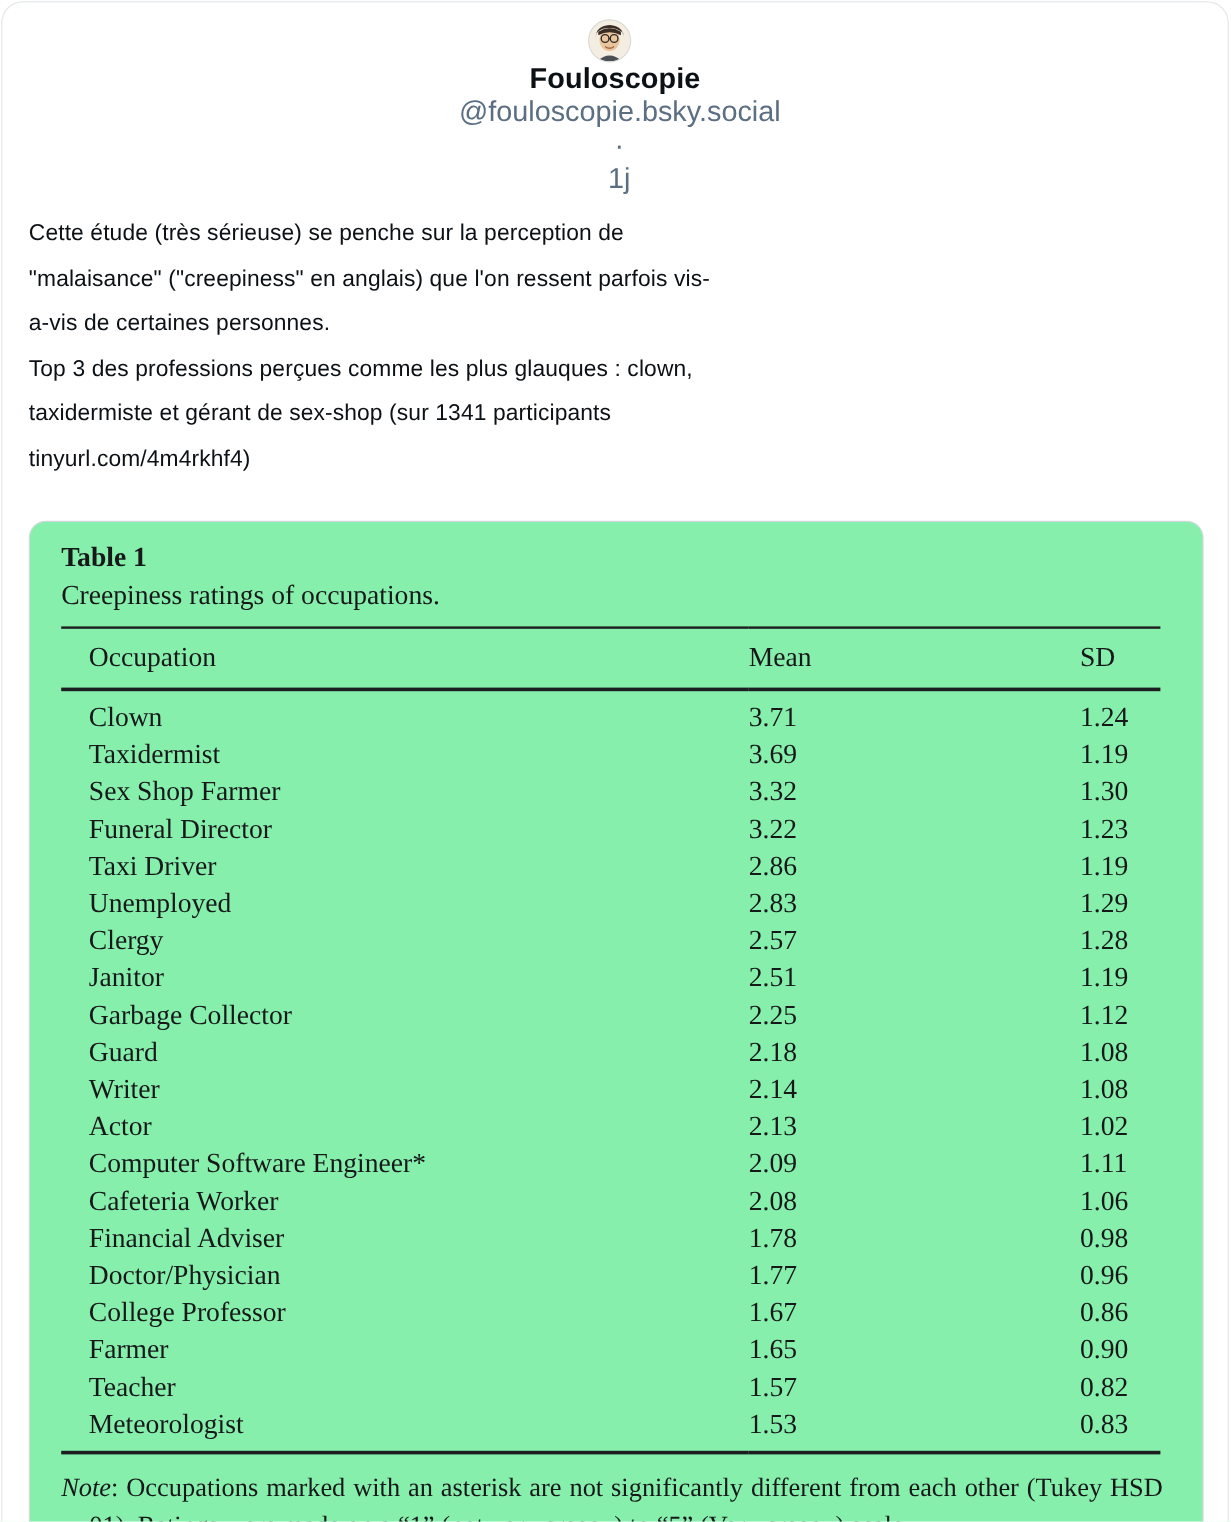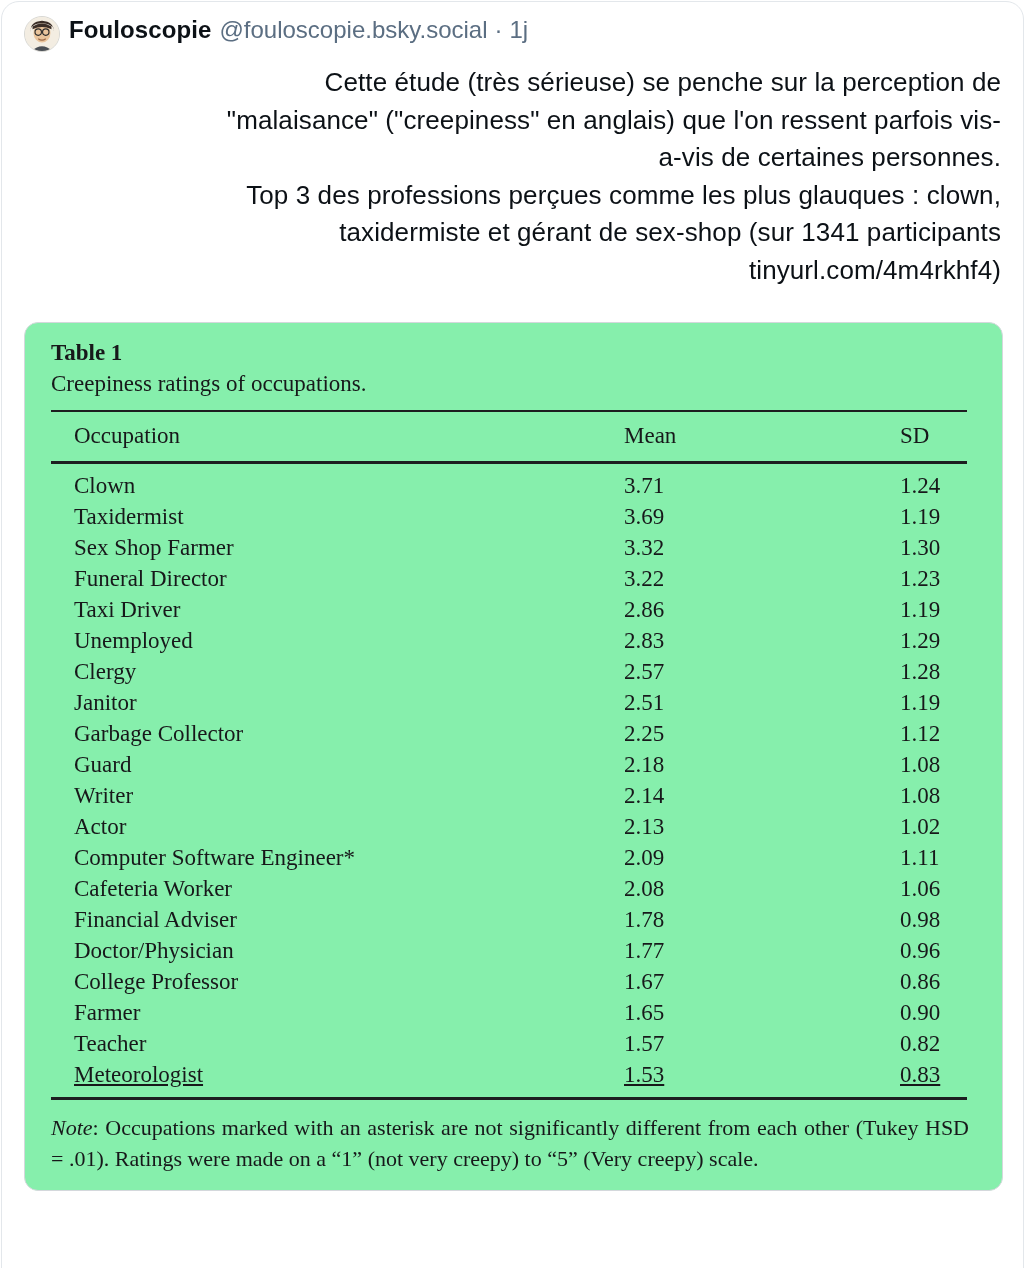--- a/index.html
+++ b/index.html
@@ -14,34 +14,34 @@
   html,body{margin:0;padding:0;background:#fff;}
   body{
     width:1026px;height:1268px;position:relative;overflow:hidden;
     font-family:"Liberation Sans",sans-serif;color:var(--text);
   }
   .post-card{
     position:absolute;left:1px;top:1px;width:1023px;height:1290px;
     background:#fff;border:1px solid var(--outer_border);border-radius:18px;
   }
   .post-header{
-    display:flex;align-items:flex-start;padding:14px 22px 0 22px;
+    display:flex;align-items:center;padding:14px 22px 0 22px;flex-direction:column;
   }
   .avatar{
     width:36px;height:36px;border-radius:50%;overflow:hidden;flex:0 0 36px;
     border:1px solid #d8d8d4;background:#f3ede2;margin-right:9px;
   }
   .avatar svg{display:block;width:100%;height:100%;}
   .author-name{font-weight:700;font-size:24px;letter-spacing:.1px;}
   .author-handle{font-size:24px;color:var(--muted);margin-left:8px;}
   .meta{font-size:24px;color:var(--muted);margin-left:7px;}
   .post-body{
     margin:12px 22px 0 22px;
-    font-size:26px;line-height:37.5px;letter-spacing:.1px;
-    white-space:pre-line;color:var(--text);text-align:right;
+    font-size:19px;line-height:37.5px;letter-spacing:.1px;
+    white-space:pre-line;color:var(--text);
   }
   .embed-card{
     margin:33px 22px 0 22px;width:979px;
     border:1.5px solid var(--card_border);border-radius:14px;
     padding:15px 26px 16px 26px;background:#86efac;
     font-family:"Liberation Serif","DejaVu Serif",serif;color:var(--table_ink);
   }
   .tbl-title{font-size:23px;font-weight:700;margin:2px 0 5px 0;}
   .tbl-caption{font-size:23px;margin:0 0 13px 0;}
   table.occ{
@@ -49,21 +49,21 @@
     border-top:2.5px solid var(--rule);
   }
   col.c1{width:573px;} col.c2{width:276px;} col.c3{width:67px;}
   table.occ th{
     text-align:left;font-weight:400;font-size:23px;
     padding:11px 0 12px 0;border-bottom:3px solid var(--rule);
   }
   table.occ th:first-child, table.occ td:first-child{padding-left:23px;}
   table.occ td{padding:0;line-height:31px;white-space:nowrap;}
   table.occ tbody tr:first-child td{padding-top:6px;}
-  table.occ tbody tr:last-child td{padding-bottom:7px;border-bottom:3px solid var(--rule);text-decoration:underline;}
+  table.occ tbody tr:last-child td{padding-bottom:7px;border-bottom:3px solid var(--rule);}
   .note{
     margin:12px 0 0 0;width:918px;
     font-size:22px;line-height:31px;text-align:justify;
   }
   .note i{}
 </style>
 </head>
 <body>
 
 <div class="post-card">

